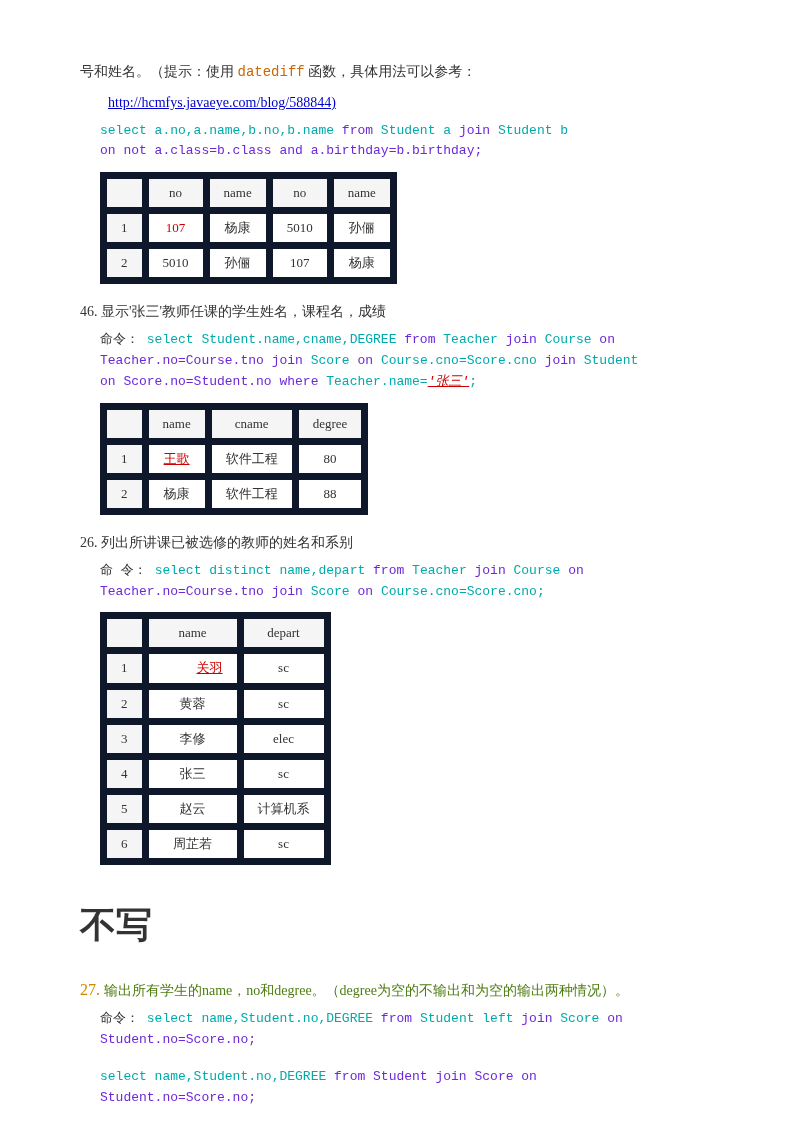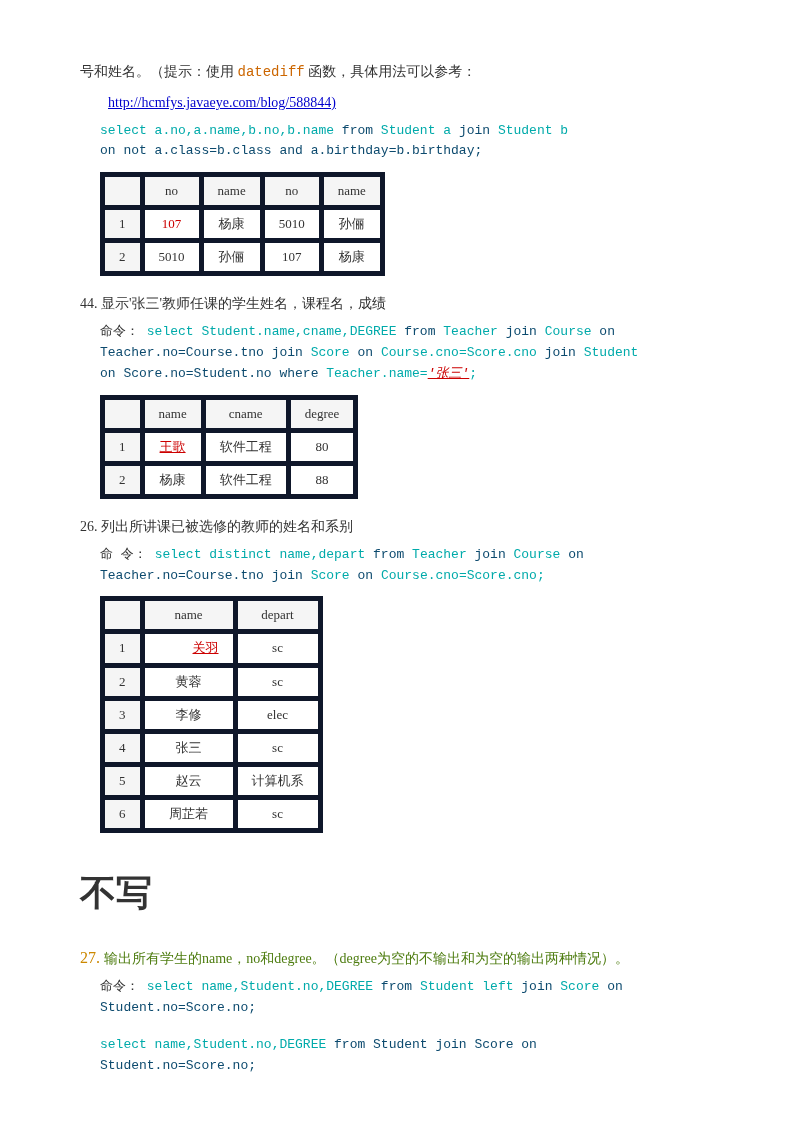--- a/index.html
+++ b/index.html
@@ -21,40 +21,40 @@
       text-decoration: underline;
       margin-left: 28px;
     }
     .code-block {
       font-family: "Courier New", Courier, monospace;
       font-size: 13px;
       margin: 4px 0 10px 0;
       line-height: 1.6;
     }
     .code-cyan { color: #00aaaa; }
-    .code-black { color: #0c4a6e; }
+    .code-black { color: #6d28d9; }
     .code-red { color: #cc0000; font-style: italic; }
     .code-orange { color: #cc6600; margin-top: 12px; }
     .section-title {
       color: #333;
       font-size: 14px;
       margin: 14px 0 6px 0;
     }
     .section-title-yellow {
       color: #cc8800;
       font-size: 14px;
       margin: 14px 0 6px 0;
     }
     table {
       border-collapse: collapse;
       margin: 8px 0 16px 0;
       font-size: 13px;
     }
     table th, table td {
-      border: 5px solid #0f172a;
+      border: 7px solid #0f172a;
       padding: 3px 14px;
       text-align: center;
     }
     table th {
       background: #f5f5f5;
       font-weight: normal;
     }
     table td:first-child {
       background: #f5f5f5;
     }
@@ -121,21 +121,21 @@
         <td>5010</td>
         <td>孙俪</td>
         <td>107</td>
         <td>杨康</td>
       </tr>
     </tbody>
   </table>
 </div>
 
 <div class="section-title">
-  <span>44. </span>
+  <span>46. </span>
   <span>显示'张三'教师任课的学生姓名，课程名，成绩</span>
 </div>
 <div class="indent">
   <div class="code-block">
     <span>命令：</span>
     <span class="code-cyan">select Student.name,cname,DEGREE </span><span class="code-black">from</span><span class="code-cyan"> Teacher </span><span class="code-black">join</span><span class="code-cyan"> Course </span><span class="code-black">on</span><br>
     <span class="code-black">Teacher.no=Course.tno </span><span class="code-black">join</span><span class="code-cyan"> Score </span><span class="code-black">on</span><span class="code-cyan"> Course.cno=Score.cno </span><span class="code-black">join</span><span class="code-cyan"> Student</span><br>
     <span class="code-black">on Score.no=Student.no </span><span class="code-black">where</span><span class="code-cyan"> Teacher.name=</span><span class="code-red highlighted">'张三'</span><span class="code-cyan">;</span>
   </div>
 

